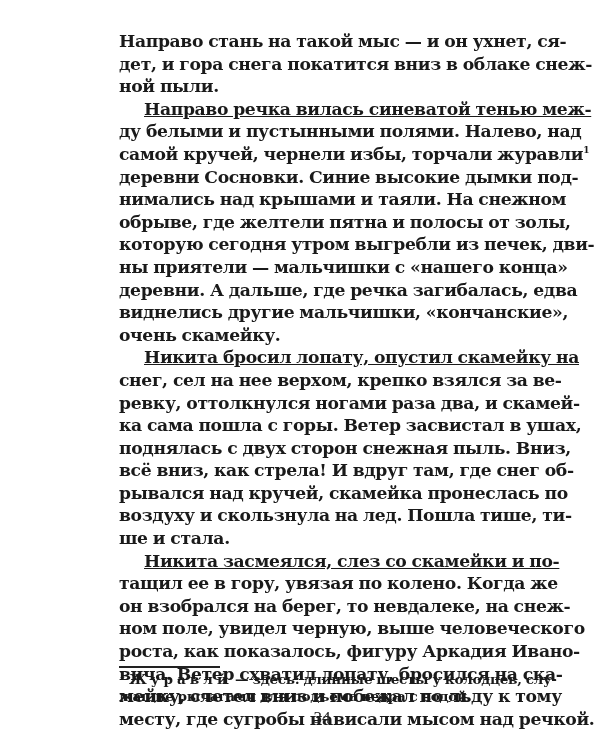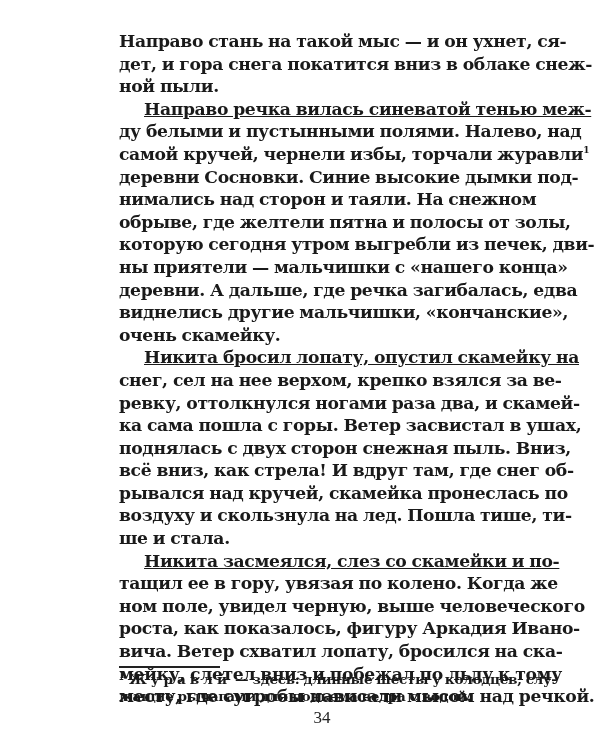--- a/index.html
+++ b/index.html
@@ -38,21 +38,21 @@
     <div class="line">Направо стань на такой мыс — и он ухнет, ся-</div>
     <div class="line">дет, и гора снега покатится вниз в облаке снеж-</div>
     <div class="line last">ной пыли.</div>
   </div>
 
   <div>
     <div class="line indent">Направо речка вилась синеватой тенью меж-</div>
     <div class="line">ду белыми и пустынными полями. Налево, над</div>
     <div class="line"><span>самой кручей, чернели избы, торчали журавли</span><sup>1</sup></div>
     <div class="line">деревни Сосновки. Синие высокие дымки под-</div>
-    <div class="line">нимались над сторон и таяли. На снежном</div>
+    <div class="line">нимались над крышами и таяли. На снежном</div>
     <div class="line">обрыве, где желтели пятна и полосы от золы,</div>
     <div class="line">которую сегодня утром выгребли из печек, дви-</div>
     <div class="line">ны приятели — мальчишки с «нашего конца»</div>
     <div class="line">деревни. А дальше, где речка загибалась, едва</div>
     <div class="line">виднелись другие мальчишки, «кончанские»,</div>
     <div class="line last">очень скамейку.</div>
   </div>
 
   <div>
     <div class="line indent">Никита бросил лопату, опустил скамейку на</div>
@@ -62,20 +62,21 @@
     <div class="line">поднялась с двух сторон снежная пыль. Вниз,</div>
     <div class="line">всё вниз, как стрела! И вдруг там, где снег об-</div>
     <div class="line">рывался над кручей, скамейка пронеслась по</div>
     <div class="line">воздуху и скользнула на лед. Пошла тише, ти-</div>
     <div class="line last">ше и стала.</div>
   </div>
 
   <div>
     <div class="line indent">Никита засмеялся, слез со скамейки и по-</div>
     <div class="line">тащил ее в гору, увязая по колено. Когда же</div>
+    <div class="line">он взобрался на берег, то невдалеке, на снеж-</div>
     <div class="line">ном поле, увидел черную, выше человеческого</div>
     <div class="line">роста, как показалось, фигуру Аркадия Ивано-</div>
     <div class="line">вича. Ветер схватил лопату, бросился на ска-</div>
     <div class="line">мейку, слетел вниз и побежал по льду к тому</div>
     <div class="line last">месту, где сугробы нависали мысом над речкой.</div>
   </div>
 </div>
 
 <div class="rule"></div>
 

